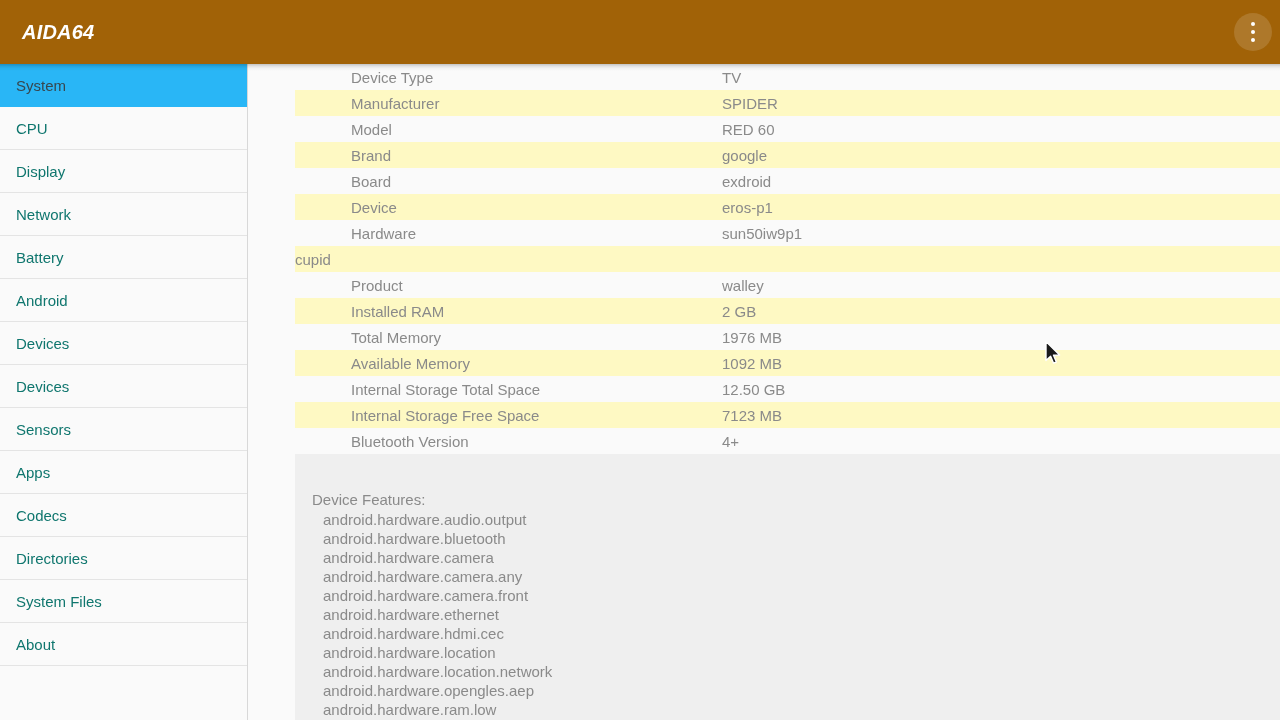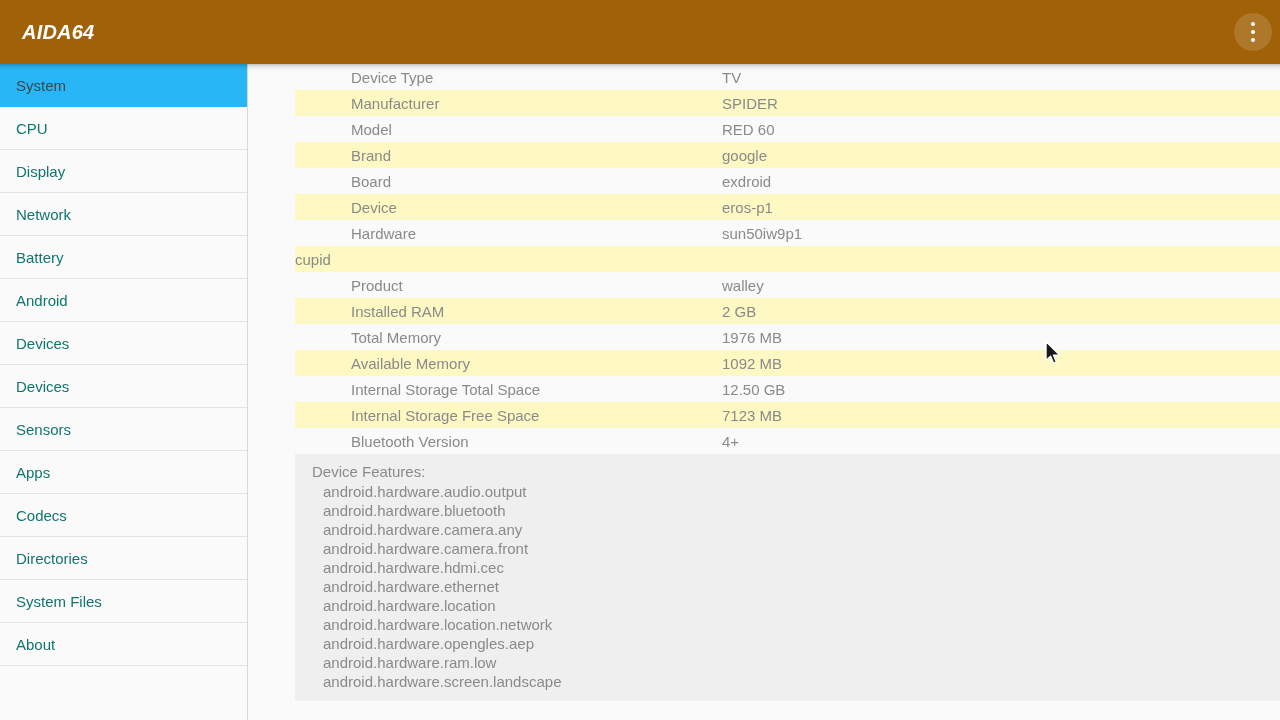--- a/index.html
+++ b/index.html
@@ -92,21 +92,21 @@
   .row .k { padding-left:17px; width:388px; flex:none;margin-left:39px; }
   .row .v { flex:1; }
 
   
   #features-block {
     background:#EFEFEF;
     padding:8px 0 10px 17px;
     font-size:15px;
     color:#8A8A8A;
   }
-  #features-title { line-height:20px; }
+  #features-title { line-height:20px;margin-top:28px; }
   .feature-line {
     line-height:19px;
     padding-left:11px;
   }
 
   
   #cursor {
     position:absolute;
     left:1044px; top:340px;
     width:18px; height:26px;
@@ -235,24 +235,25 @@
       <div class="row odd">
         <span class="k">Bluetooth Version</span>
         <span class="v">4+</span>
       </div>
     </div>
   <div id="features-block">
     <div id="features-title">Device Features:</div>
     <div id="features-list">
         <div class="feature-line">android.hardware.audio.output</div>
         <div class="feature-line">android.hardware.bluetooth</div>
+        <div class="feature-line">android.hardware.camera</div>
         <div class="feature-line">android.hardware.camera.any</div>
         <div class="feature-line">android.hardware.camera.front</div>
+        <div class="feature-line">android.hardware.ethernet</div>
         <div class="feature-line">android.hardware.hdmi.cec</div>
-        <div class="feature-line">android.hardware.ethernet</div>
         <div class="feature-line">android.hardware.location</div>
         <div class="feature-line">android.hardware.location.network</div>
         <div class="feature-line">android.hardware.opengles.aep</div>
         <div class="feature-line">android.hardware.ram.low</div>
         <div class="feature-line">android.hardware.screen.landscape</div>
       </div>
   </div>
 </div>
 
 <svg id="cursor" viewBox="0 0 18 26" style="left: 1044px; top: 340px;">

